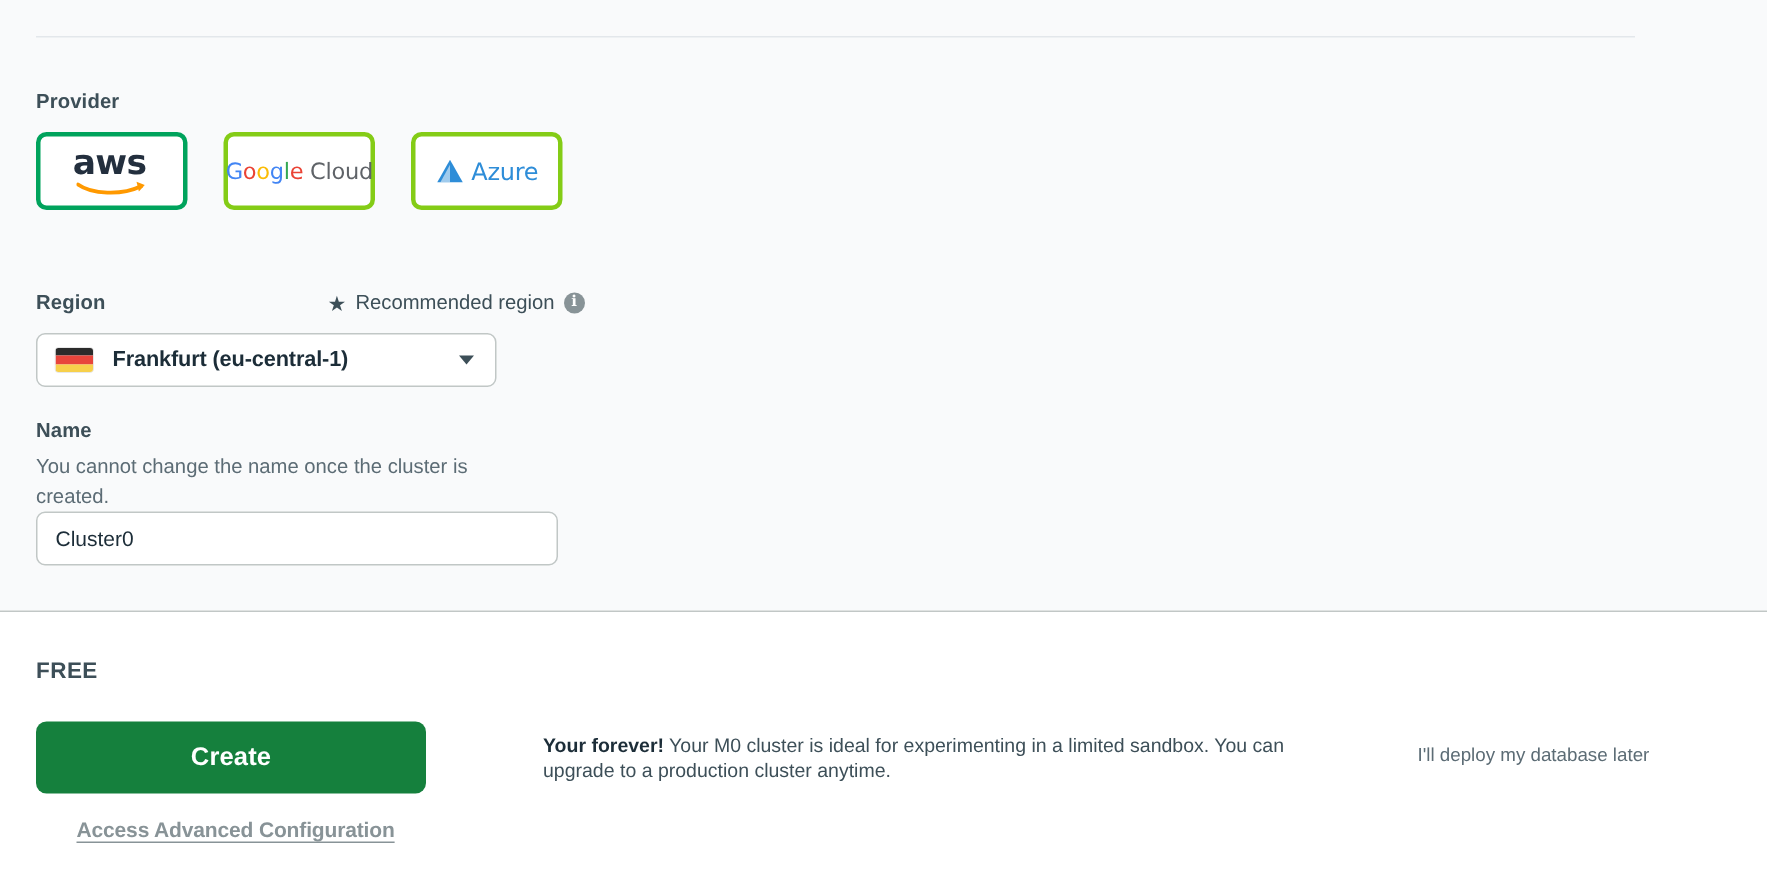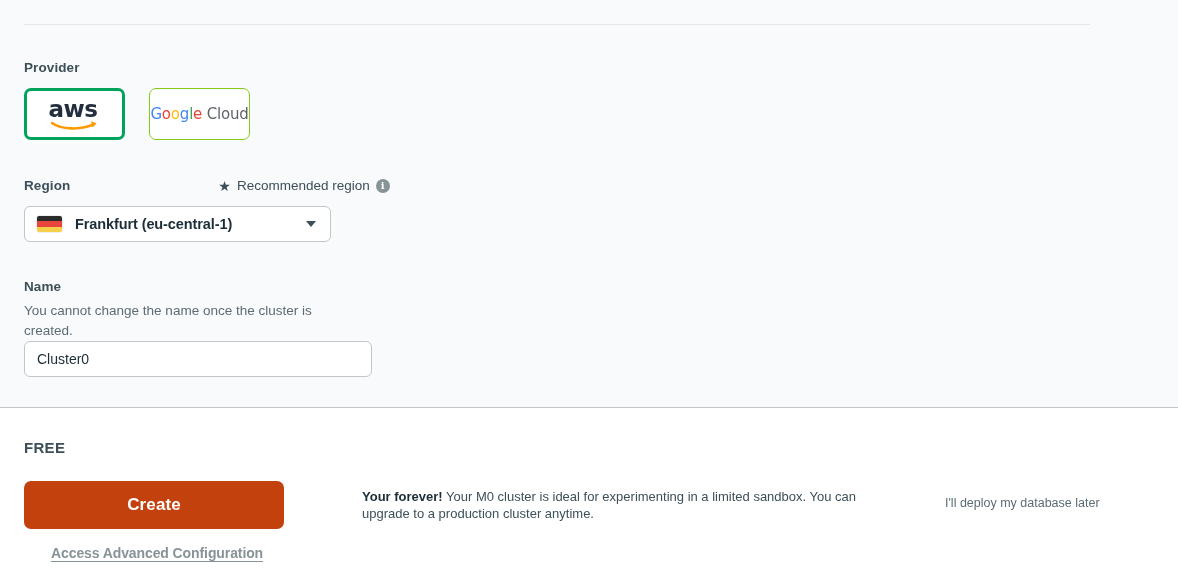--- a/index.html
+++ b/index.html
@@ -57,21 +57,21 @@
     display: flex;
     gap: 24px;
     margin-top: 13px;
   }
 
   .provider-card {
     width: 101px;
     height: 52px;
     border-radius: 7px;
     background: #ffffff;
-    border: 1px solid #84cc16;
+    border: 3px solid #84cc16;
     display: flex;
     align-items: center;
     justify-content: center;
     cursor: pointer;
   }
   .provider-card.selected {
     border: 3px solid #00a35c;
   }
 
   
@@ -112,20 +112,21 @@
     letter-spacing: -0.2px;
   }
 
   
   .region-block { position: absolute; top: 178px; left: 24px; }
 
   .region-head {
     display: flex;
     align-items: center;
     width: 348px;
+    margin-top: 16px;
   }
   .recommended-wrap {
     display: flex;
     align-items: center;
     gap: 6px;
     margin-left: 148px;
   }
   .star-icon { color: #3d4f58; font-size: 14px; line-height: 1; }
   .recommended-text {
     font-size: 13.5px;
@@ -227,21 +228,21 @@
     font-weight: 700;
     letter-spacing: 0.3px;
     color: #3d4f58;
   }
 
   .create-button {
     position: absolute;
     top: 73px; left: 24px;
     width: 260px;
     height: 48px;
-    background: #c2410c;
+    background: #15803d;
     color: #ffffff;
     border: none;
     border-radius: 7px;
     font-family: "Liberation Sans", sans-serif;
     font-size: 17px;
     font-weight: 700;
     letter-spacing: 0.1px;
     cursor: pointer;
   }
 
@@ -297,20 +298,29 @@
               <path d="M1 4 C10 10.5, 30 11.5, 43 5.2" stroke="#ff9900" stroke-width="2.6" fill="none" stroke-linecap="round"></path>
               <path d="M40 2.2 L45.5 4.3 L41.6 8.6 Z" fill="#ff9900"></path>
             </svg>
           </div>
         </div>
 
         <div class="provider-card">
           <div class="gcp-logo"><span class="g1">G</span><span class="g2">o</span><span class="g3">o</span><span class="g4">g</span><span class="g5">l</span><span class="g6">e</span> <span class="cloud">Cloud</span></div>
         </div>
 
+        <div class="provider-card">
+          <div class="azure-logo">
+            <svg width="20" height="18" viewBox="0 0 20 18">
+              <path d="M10 1.5 L18.5 16.5 L1.5 16.5 Z" fill="#2e8dd8"></path>
+              <path d="M10 4.8 L10 16.5 L3.6 16.5 Z" fill="#ffffff" opacity="0.55"></path>
+            </svg>
+            <span class="azure-text">Azure</span>
+          </div>
+        </div>
 
       </div>
     </div>
 
     <div class="region-block">
       <div class="region-head">
         <div class="field-label">Region</div>
         <div class="recommended-wrap">
           <span class="star-icon">★</span>
           <span class="recommended-text">Recommended region</span>

